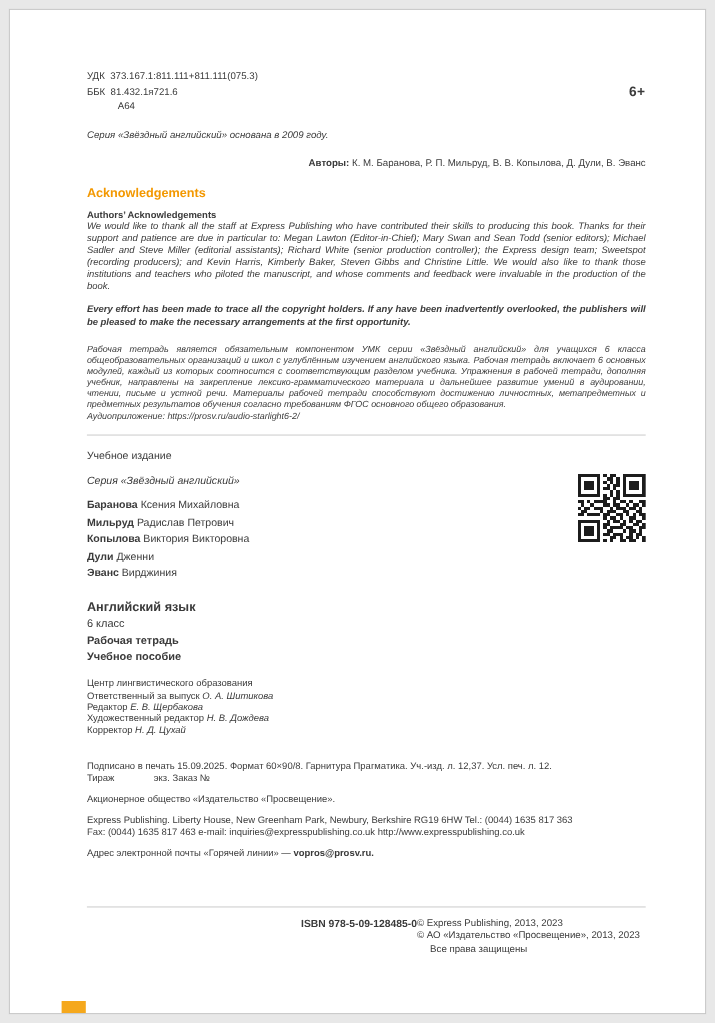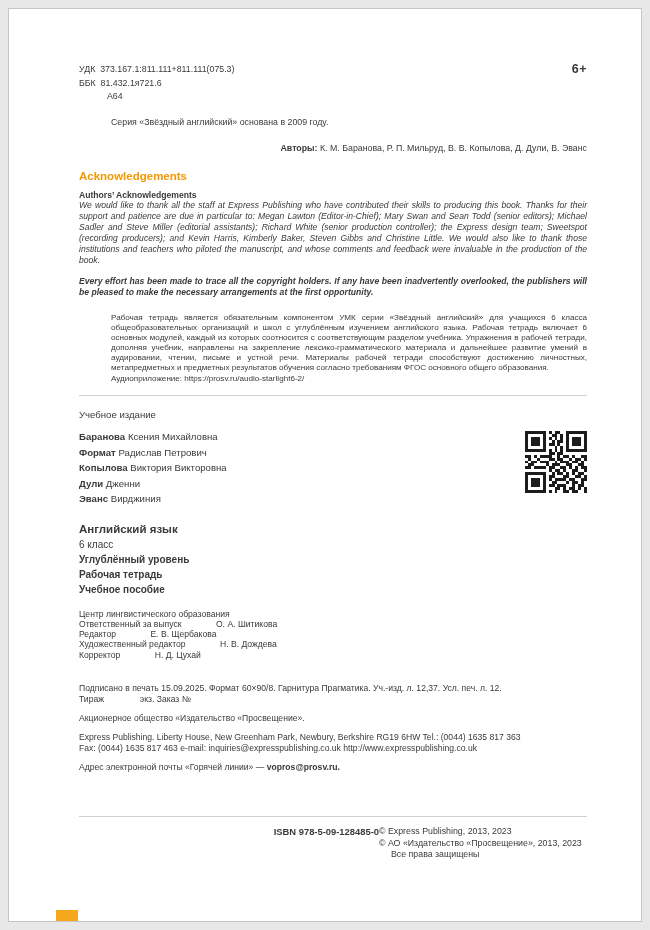--- a/index.html
+++ b/index.html
@@ -1,22 +1,22 @@
 <!DOCTYPE html>
 <html><head>
 <meta charset="utf-8">
 <style>
   *{box-sizing:border-box;margin:0;padding:0;}
   html,body{background:#e8e8e8;}
   body{font-family:"Liberation Sans","DejaVu Sans",sans-serif;color:#3a3a3a;}
   .page{position:relative;width:634px;height:914px;margin:8px auto;background:#fff;border:1px solid #c6c6c6;padding:54px 54px 0 70px;overflow:hidden;}
   .pre{white-space:pre-wrap;}
   .b{font-weight:bold;}
-  .i{margin-left:32px;}
-  .head{display:flex;justify-content:space-between;align-items:flex-start;font-size:8.8px;line-height:13.5px;}
+  .i{font-style:italic;}
+  .head{display:flex;justify-content:space-between;align-items:center;font-size:8.8px;line-height:13.5px;}
   .age{font-size:12.5px;font-weight:bold;letter-spacing:.5px;color:#3a3a3a;}
   .a64{padding-left:28px;}
   .series-note{margin-top:13px;font-size:8.8px;}
   .authors-block{margin-top:15px;font-size:8.8px;line-height:13.5px;text-align:right;}
   .ack-title{margin-top:15px;font-size:11.5px;color:#f39800;font-weight:bold;}
   .ack-sub{margin-top:8px;font-size:8.6px;}
   .body-text{font-size:8.6px;line-height:11px;text-align:justify;font-style:italic;}
   .note{margin-top:10px;}
   .annotation{margin-top:15px;font-size:8.1px;line-height:10px;text-align:justify;}
   .audio{margin-top:1px;font-size:8.1px;}
@@ -313,33 +313,33 @@
           <rect x="10" y="20" width="1" height="1"></rect>
           <rect x="13" y="20" width="1" height="1"></rect>
           <rect x="14" y="20" width="1" height="1"></rect>
           <rect x="16" y="20" width="1" height="1"></rect>
           <rect x="17" y="20" width="1" height="1"></rect>
           <rect x="20" y="20" width="1" height="1"></rect>
         </svg>
     </div>
 
     <div class="edition">Учебное издание</div>
+    <div class="series2 i">Серия «Звёздный английский»</div>
 
     <div class="author-list">
       <div><span class="b">Баранова</span> <span>Ксения Михайловна</span></div>
-      <div><span class="b">Формат</span> <span>Радислав Петрович</span></div>
+      <div><span class="b">Мильруд</span> <span>Радислав Петрович</span></div>
       <div><span class="b">Копылова</span> <span>Виктория Викторовна</span></div>
       <div><span class="b">Дули</span> <span>Дженни</span></div>
       <div><span class="b">Эванс</span> <span>Вирджиния</span></div>
     </div>
 
     <div class="titles">
       <div class="subject b">Английский язык</div>
       <div>6 класс</div>
-      <div class="b">Углублённый уровень</div>
       <div class="b">Рабочая тетрадь</div>
       <div class="b">Учебное пособие</div>
     </div>
 
     <div class="staff">
       <div>Центр лингвистического образования</div>
       <div><span>Ответственный за выпуск</span> <span class="i">О. А. Шитикова</span></div>
       <div><span>Редактор</span> <span class="i">Е. В. Щербакова</span></div>
       <div><span>Художественный редактор</span> <span class="i">Н. В. Дождева</span></div>
       <div><span>Корректор</span> <span class="i">Н. Д. Цухай</span></div>

